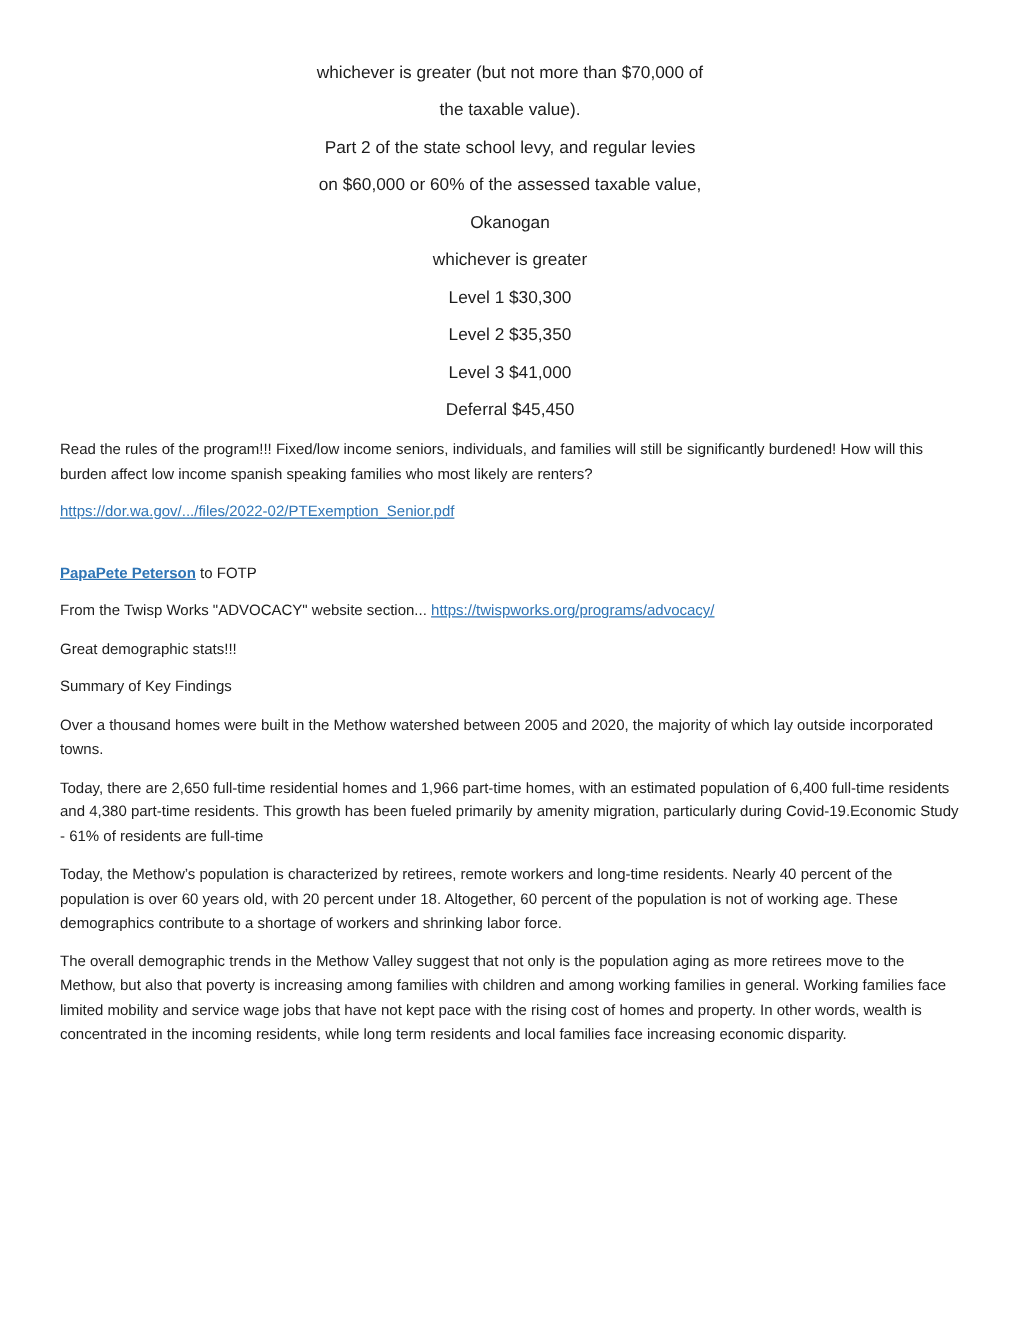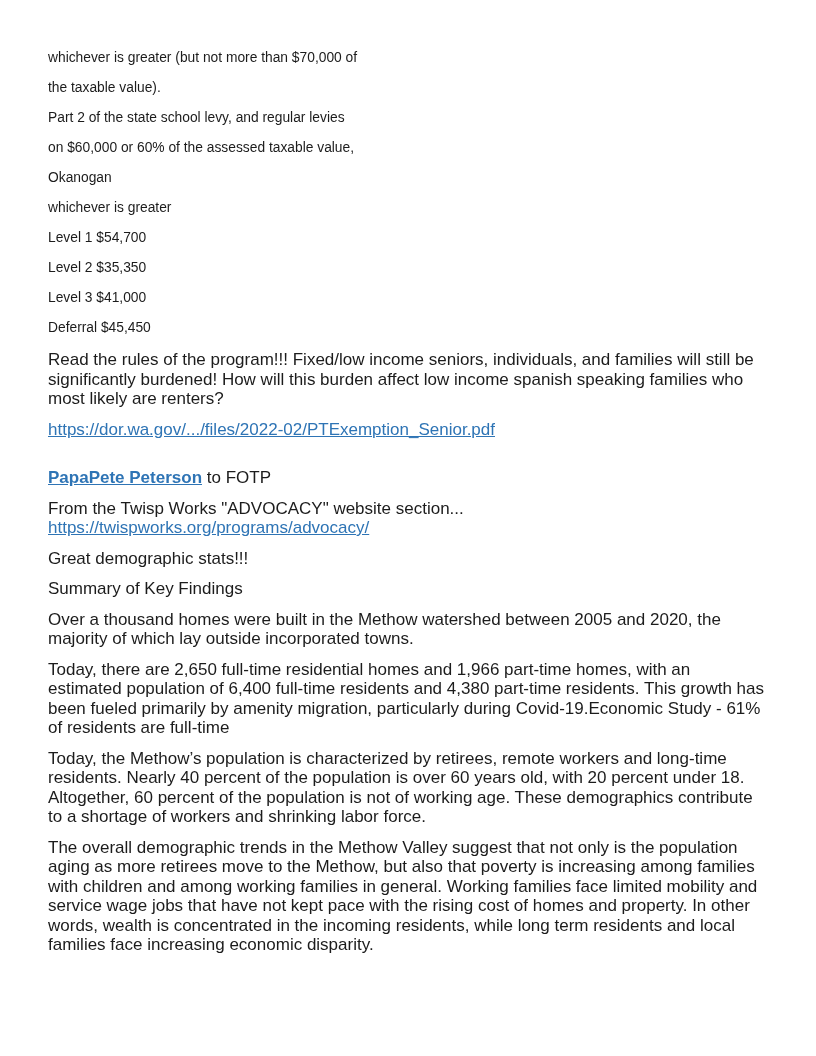--- a/index.html
+++ b/index.html
@@ -15,24 +15,25 @@
     overflow: hidden;
     background: #ffffff;
   }
   
   .levy p {
     font-size: 13.8px;
     line-height: 15px;
     margin: 0 0 15px 0;
     letter-spacing: 0;
     white-space: nowrap;
+    text-align: center;
   }
   
   .body p {
-    font-size: 17px;
+    font-size: 12px;
     line-height: 19.5px;
     margin: 0 0 11px 0;
   }
   .link {
     color: var(--link-color, #2e74b5);
     text-decoration: underline;
     cursor: pointer;
     margin-top: 35px;
   }
   .link.bold { font-weight: bold; }
@@ -43,21 +44,21 @@
 
 <div class="page">
 
   <section class="levy">
     <p>whichever is greater (but not more than $70,000 of</p>
     <p>the taxable value).</p>
     <p>Part 2 of the state school levy, and regular levies</p>
     <p>on $60,000 or 60% of the assessed taxable value,</p>
     <p>Okanogan</p>
     <p>whichever is greater</p>
-    <p>Level 1 $54,700</p>
+    <p>Level 1 $30,300</p>
     <p>Level 2 $35,350</p>
     <p>Level 3 $41,000</p>
     <p>Deferral $45,450</p>
   </section>
 
   <section class="body">
 
     <p>Read the rules of the program!!! Fixed/low income seniors, individuals, and families will still be significantly burdened! How will this burden affect low income spanish speaking families who most likely are renters?</p>
 
     <p><a class="link" href="#">https://dor.wa.gov/.../files/2022-02/PTExemption_Senior.pdf</a></p>

